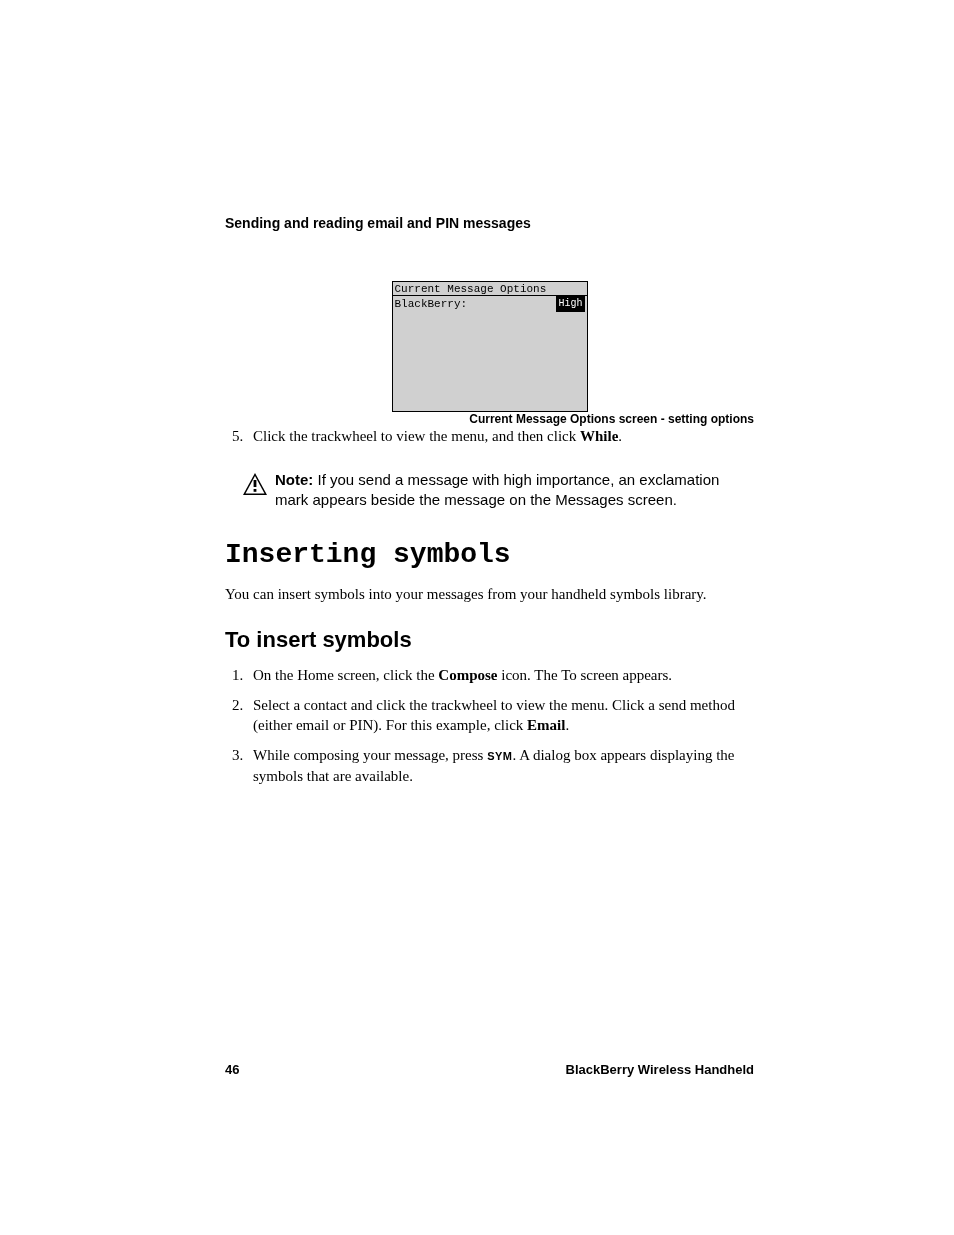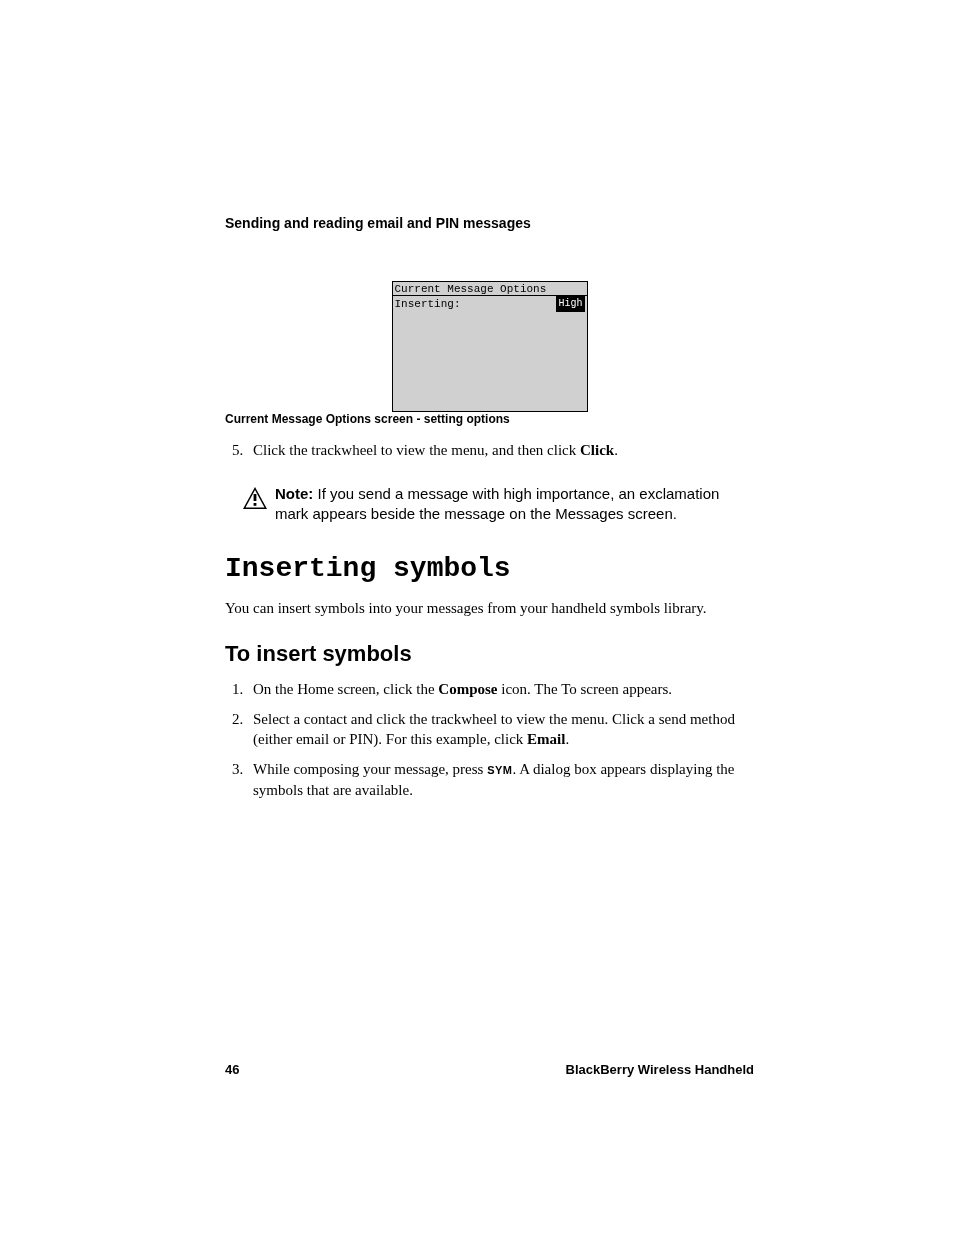--- a/index.html
+++ b/index.html
@@ -51,22 +51,21 @@
     background: #000;
     color: #fff;
     padding: 2px 2px;
     font-size: 10px;
     line-height: 12px;
   }
   .figure-caption {
     font-family: Arial, Helvetica, sans-serif;
     font-weight: bold;
     font-size: 12px;
-    text-align: left;
-    margin-bottom: 14px;
+    text-align: right;
   }
   ol.main-steps {
     margin: 0 0 24px 0;
     padding-left: 22px;
     font-size: 15px;
     line-height: 1.35;
   }
   ol.main-steps > li {
     margin-bottom: 10px;
     padding-left: 6px;
@@ -125,30 +124,30 @@
 </head>
 <body>
 
 <div class="page">
 
   <div class="section-header">Sending and reading email and PIN messages</div>
 
   <div class="figure">
     <div class="title-line">Current Message Options</div>
     <div class="row">
-      <span>Inserting:</span>
+      <span>BlackBerry:</span>
       <span class="hival">High</span>
     </div>
   </div>
 
   <div class="figure-caption">Current Message Options screen - setting options</div>
 
   <ol class="main-steps" start="5">
     <li>
-      <span>Click the trackwheel to view the menu, and then click </span><span class="bold">Click</span><span>.</span>
+      <span>Click the trackwheel to view the menu, and then click </span><span class="bold">While</span><span>.</span>
     </li>
   </ol>
 
   <div class="note-block">
     <div class="icon">
       <svg width="26" height="24" viewBox="0 0 26 24">
         <polygon points="13,1 25,23 1,23" fill="#000"></polygon>
         <polygon points="13,4 22.5,21.5 3.5,21.5" fill="#fff"></polygon>
         <rect x="11.6" y="8" width="2.8" height="7" fill="#000"></rect>
         <rect x="11.6" y="17" width="2.8" height="2.8" fill="#000"></rect>

